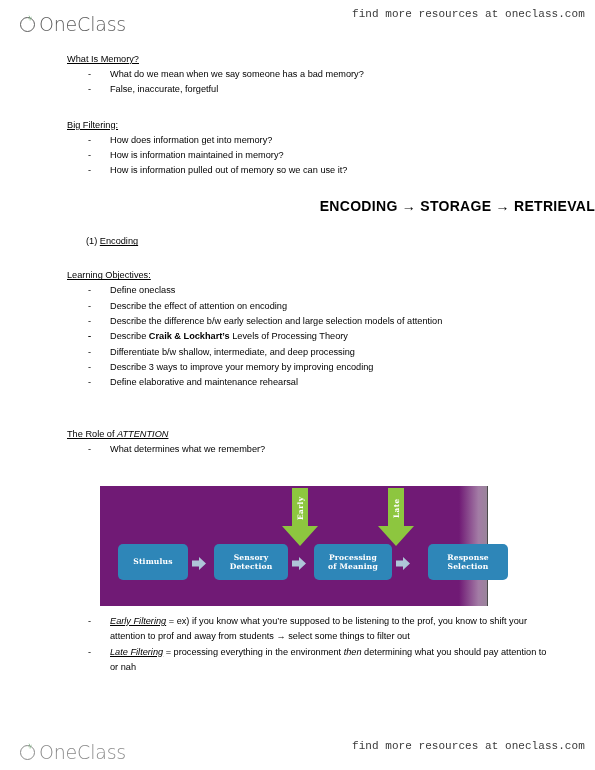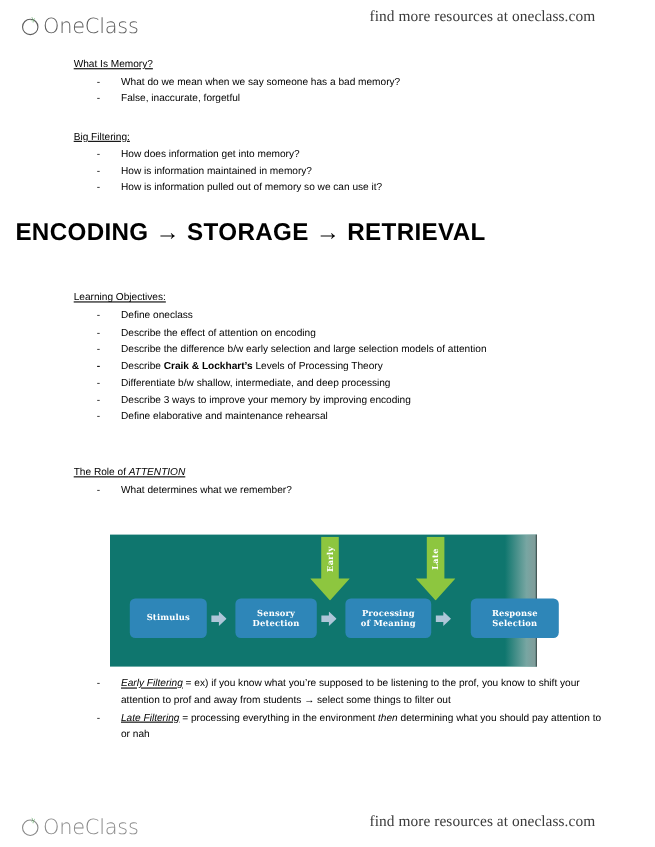--- a/index.html
+++ b/index.html
@@ -65,23 +65,23 @@
     font-weight: 300;
     letter-spacing: -0.2px;
     color: #5d5d5d;
     line-height: 20px;
     margin-left: -1px;
   }
   .brand-band.footer .logo-text { color: #8a8a8a; }
 
   .brand-tagline {
     position: absolute;
-    left: 336px;
-    font-family: Liberation Serif, serif;
-    font-size: 14px;
+    left: 352px;
+    font-family: Liberation Mono, monospace;
+    font-size: 11px;
     color: #3a3a3a;
     letter-spacing: 0.05px;
     white-space: nowrap;
   }
 
   
   .doc {
     position: absolute;
     left: 0;
     top: 48px;
@@ -113,22 +113,22 @@
   }
   ul.bullets li .dash {
     position: absolute;
     left: 0;
     top: 0;
   }
   .gap-md { height: 16px; }
   .gap-lg { height: 20px; }
 
   .title-line {
-    text-align: left;
-    font-size: 22px;
+    text-align: right;
+    font-size: 14px;
     font-weight: bold;
     letter-spacing: 0.3px;
     margin: 0;
     padding-left: 14px;
     white-space: nowrap;
   }
 
   .numbered {
     font-size: 9.2px;
     line-height: 14px;
@@ -147,21 +147,21 @@
   .bold { font-weight: bold; }
   .uline-italic { font-style: italic; text-decoration: underline; }
 
   
   .diagram {
     position: absolute;
     left: 100px;
     top: 486px;
     width: 388px;
     height: 120px;
-    background: #0f766e;
+    background: #701a75;
     border-right: 1.4px solid #4a4a4a;
     box-sizing: border-box;
   }
   .diagram .grain {
     position: absolute;
     right: 0;
     top: 0;
     width: 28px;
     height: 120px;
     background: linear-gradient(90deg, rgba(255,255,255,0) 0%, rgba(205,205,205,0.55) 70%, rgba(168,168,168,0.75) 100%);
@@ -265,20 +265,24 @@
     <li><span class="dash">-</span><span>How is information maintained in memory?</span></li>
     <li><span class="dash">-</span><span>How is information pulled out of memory so we can use it?</span></li>
   </ul>
 
   <div class="gap-lg"></div>
 
   <div class="title-line">ENCODING → STORAGE → RETRIEVAL</div>
 
   <div class="gap-lg"></div>
 
+  <div class="numbered">
+    <span>(1)</span>
+    <u>Encoding</u>
+  </div>
 
   <div class="gap-md"></div>
 
   <div class="sec-head-wrap">
     <span class="sec-head">Learning Objectives:</span>
   </div>
   <ul class="bullets">
     <li><span class="dash">-</span><span>Define oneclass</span></li>
     <li><span class="dash">-</span><span>Describe the effect of attention on encoding</span></li>
     <li><span class="dash">-</span><span>Describe the difference b/w early selection and large selection models of attention</span></li>

